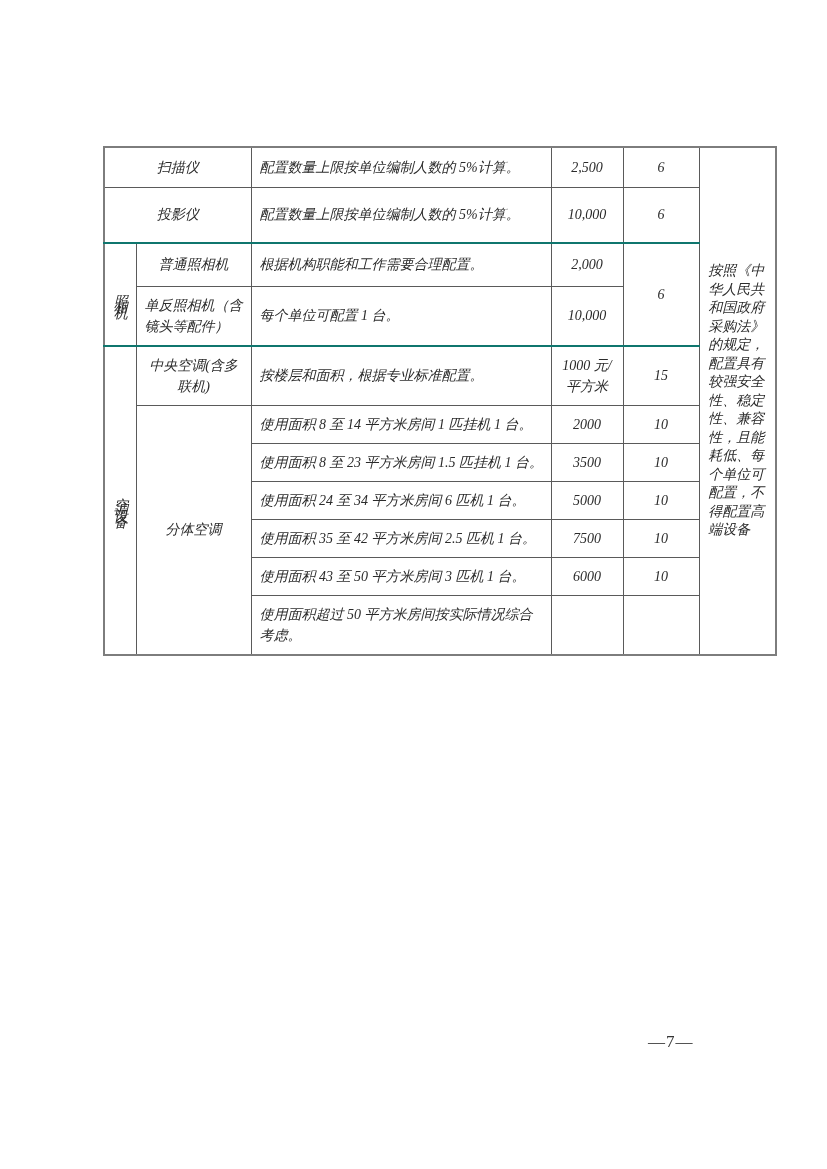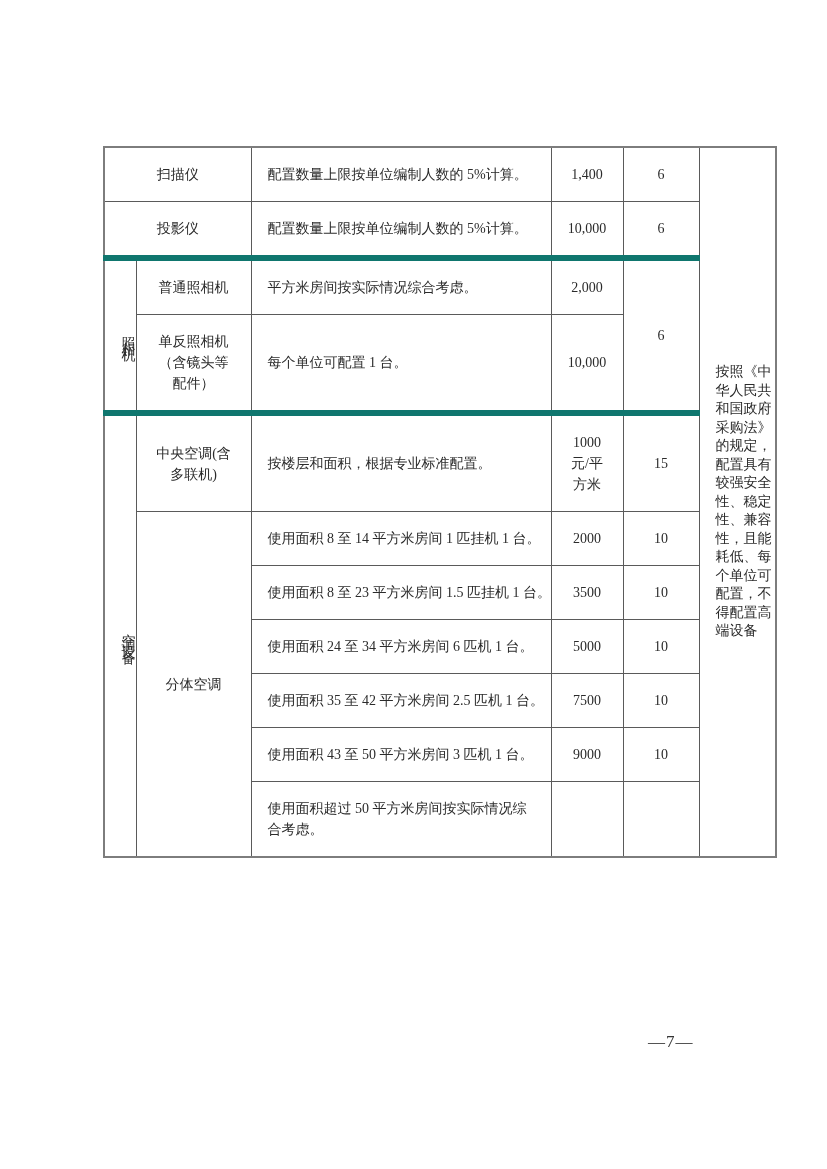--- a/index.html
+++ b/index.html
@@ -23,36 +23,37 @@
     top: 146px;
     width: 672px;
     border-collapse: collapse;
     table-layout: fixed;
     border: 2px solid #7d7d7d;
     font-size: 14px;
   }
   table.spec td {
     border: 1px solid #5a5a5a;
     vertical-align: middle;
-    padding: 16px;
+    padding: 8px;
     overflow: hidden;
+    font-style: italic;
   }
-  tr.group-start td { border-top: 6px solid #0f766e; }
+  tr.group-start td { border-top: 2px solid #0f766e; }
 
   
   tr.r1  { height: 40px; }
   tr.r2  { height: 56px; }
   tr.r3  { height: 43px; }
   tr.r4  { height: 57px; }
   tr.r5  { height: 56px; }
   tr.rs  { height: 33px; }
   tr.r11 { height: 50px; }
 
   td.c-item  { text-align: center; line-height: 21px; padding: 0 7px; }
-  td.c-item-left { text-align: center; line-height: 21px; padding: 0 8px; }
+  td.c-item-left { text-align: left; line-height: 21px; padding: 0 8px; }
   td.c-desc  { text-align: left; padding: 0 8px; line-height: 21px; }
   td.c-desc.nowrap { white-space: nowrap; }
   td.c-num   { text-align: center; line-height: 21px; padding: 0 4px; }
 
   td.c-vlabel { text-align: center; }
   td.c-vlabel span {
     display: inline-block;
     writing-mode: vertical-rl;
     text-orientation: upright;
     letter-spacing: 6px;
@@ -90,40 +91,40 @@
       <col style="width:300px">
       <col style="width:72px">
       <col style="width:76px">
       <col style="width:77px">
     </colgroup>
 
     <tbody>
         <tr class="r1">
       <td class="c-item" colspan="2">扫描仪</td>
       <td class="c-desc nowrap">配置数量上限按单位编制人数的 5%计算。</td>
-      <td class="c-num">1,400</td>
+      <td class="c-num">2,500</td>
       <td class="c-num">6</td>
       <td class="c-remark" rowspan="11">
         <div class="remark-text">按照《中华人民共和国政府采购法》的规定，配置具有较强安全性、稳定性、兼容性，且能耗低、每个单位可配置，不得配置高端设备</div>
       </td>
     </tr>
 
     <tr class="r2">
       <td class="c-item" colspan="2">投影仪</td>
       <td class="c-desc nowrap">配置数量上限按单位编制人数的 5%计算。</td>
       <td class="c-num">10,000</td>
       <td class="c-num">6</td>
     </tr>
 
     <tr class="r3 group-start">
       <td class="c-vlabel" rowspan="2">
         <span>照相机</span>
       </td>
       <td class="c-item">普通照相机</td>
-      <td class="c-desc nowrap">平方米房间按实际情况综合考虑。</td>
+      <td class="c-desc nowrap">根据机构职能和工作需要合理配置。</td>
       <td class="c-num">2,000</td>
       <td class="c-num" rowspan="2">6</td>
     </tr>
 
     <tr class="r4">
       <td class="c-item-left">单反照相机（含镜头等配件）</td>
       <td class="c-desc nowrap">每个单位可配置 1 台。</td>
       <td class="c-num">10,000</td>
     </tr>
 
@@ -157,21 +158,21 @@
     </tr>
 
     <tr class="rs">
       <td class="c-desc nowrap">使用面积 35 至 42 平方米房间 2.5 匹机 1 台。</td>
       <td class="c-num">7500</td>
       <td class="c-num">10</td>
     </tr>
 
     <tr class="rs">
       <td class="c-desc nowrap">使用面积 43 至 50 平方米房间 3 匹机 1 台。</td>
-      <td class="c-num">9000</td>
+      <td class="c-num">6000</td>
       <td class="c-num">10</td>
     </tr>
 
     <tr class="r11">
       <td class="c-desc">使用面积超过 50 平方米房间按实际情况综合考虑。</td>
       <td class="c-num"></td>
       <td class="c-num"></td>
     </tr>
 
   </tbody>

